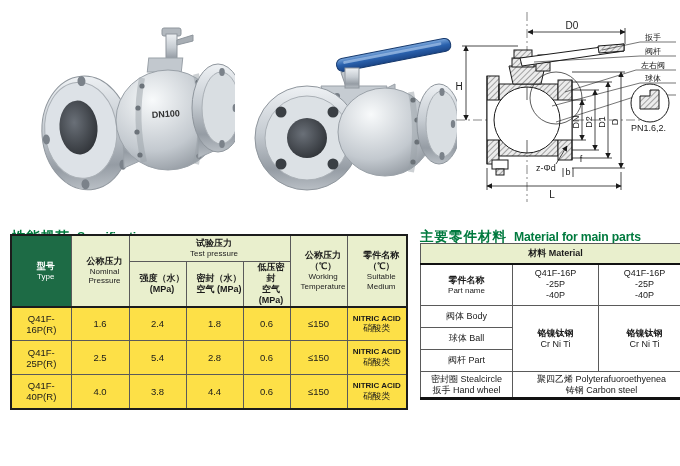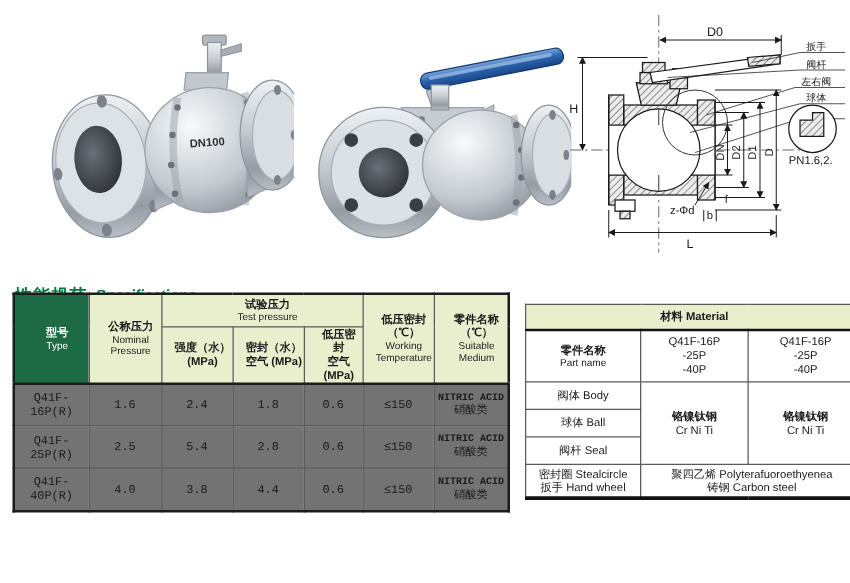--- a/index.html
+++ b/index.html
@@ -24,21 +24,21 @@
   .en-line{font-size:8px;line-height:9.5px;color:#222;}
   .val{font-size:9.5px;}
 
   #spec-table{position:absolute;left:10px;top:234px;width:396px;border:2px solid #1c1c1c;}
   #spec-table thead{border-bottom:2px solid #1c1c1c;}
   #spec-table th{background:#e9efcd;padding-left:10px;}
   #spec-table th.dark{background:#1d6b45;color:#ffffff;margin-top:10px;}
   #spec-table th.dark .zh-line,#spec-table th.dark .en-line{color:#ffffff;}
   #spec-table tr.hr1{height:26px;}
   #spec-table tr.hr2{height:39px;}
-  #spec-table tr.data{height:34px;background:#737373;font-family:Liberation Mono, monospace;}
+  #spec-table tr.data{height:34px;background:#fde047;}
   .medium-en{font-size:8px;font-weight:bold;line-height:9.5px;}
   .medium-zh{font-size:9px;line-height:11px;}
 
   #mat-table{position:absolute;left:420px;top:243px;width:270px;border-top:1px solid #5a5a5a;border-bottom:3px solid #111;}
   #mat-table tr.mr1{height:20px;}
   #mat-table tr.mr1 td{background:#e9efcd;border-bottom:2px solid #111;font-size:9px;font-weight:bold;}
   #mat-table tr.mr2{height:42px;}
   #mat-table tr.mrow{height:22px;}
   #mat-table tr.mlast{height:27px;}
   #mat-table td{background:#fff;}
@@ -299,21 +299,21 @@
         <th rowspan="2">
           <div class="zh-line">公称压力</div>
           <div class="en-line">Nominal</div>
           <div class="en-line">Pressure</div>
         </th>
         <th colspan="3">
           <div class="zh-line">试验压力</div>
           <div class="en-line">Test pressure</div>
         </th>
         <th rowspan="2">
-          <div class="zh-line">低压密封（℃）</div>
+          <div class="zh-line">公称压力（℃）</div>
           <div class="en-line">Working</div>
           <div class="en-line">Temperature</div>
         </th>
         <th rowspan="2">
           <div class="zh-line">零件名称（℃）</div>
           <div class="en-line">Suitable</div>
           <div class="en-line">Medium</div>
         </th>
       </tr>
       <tr class="hr2">
@@ -364,20 +364,24 @@
         <td class="val">0.6</td>
         <td class="val">≤150</td>
         <td>
           <div class="medium-en">NITRIC ACID</div>
           <div class="medium-zh">硝酸类</div>
         </td>
       </tr>
     </tbody>
   </table>
 
+  <div class="sec-title" id="mat-title">
+    <span class="zh">主要零件材料</span>
+    <span class="en">Material for main parts</span>
+  </div>
 
   <table id="mat-table">
     <colgroup>
         <col style="width:92px">
         <col style="width:86px">
         <col style="width:92px">
       </colgroup>
     <tbody>
       <tr class="mr1">
         <td colspan="3">材料 Material</td>
@@ -406,21 +410,21 @@
         </td>
         <td rowspan="3">
           <div class="zh-line">铬镍钛钢</div>
           <div class="mono-line">Cr Ni Ti</div>
         </td>
       </tr>
       <tr class="mrow">
         <td class="mono-line">球体 Ball</td>
       </tr>
       <tr class="mrow">
-        <td class="mono-line">阀杆 Seal</td>
+        <td class="mono-line">阀杆 Part</td>
       </tr>
       <tr class="mlast">
         <td>
           <div class="mono-line">密封圈 Stealcircle</div>
           <div class="mono-line">扳手 Hand wheel</div>
         </td>
         <td colspan="2">
           <div class="mono-line">聚四乙烯 Polyterafuoroethyenea</div>
           <div class="mono-line">铸钢 Carbon steel</div>
         </td>

